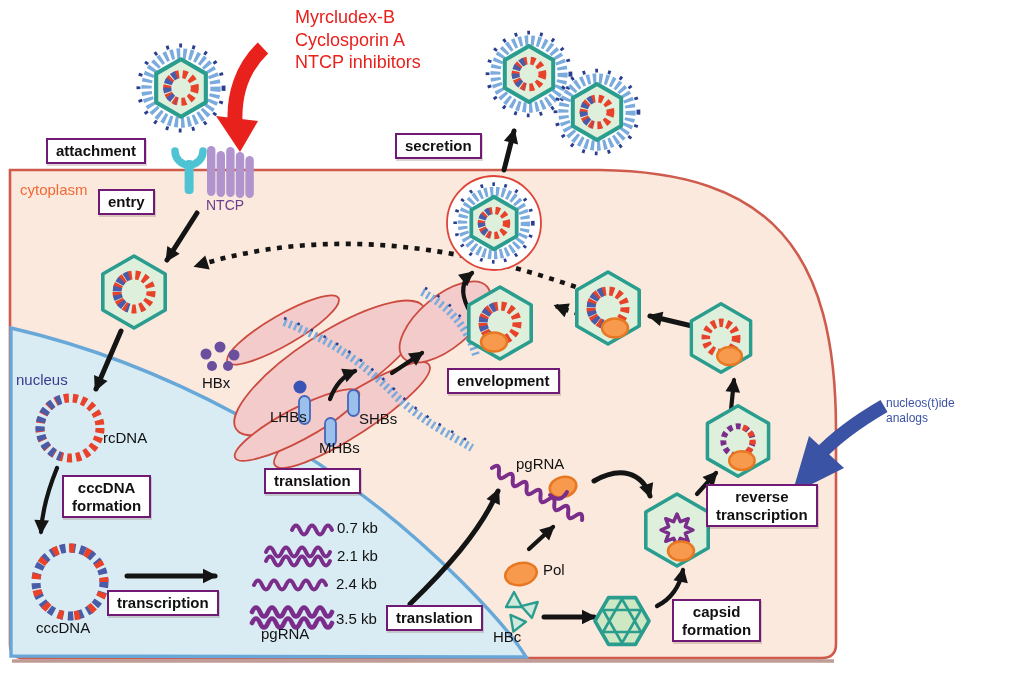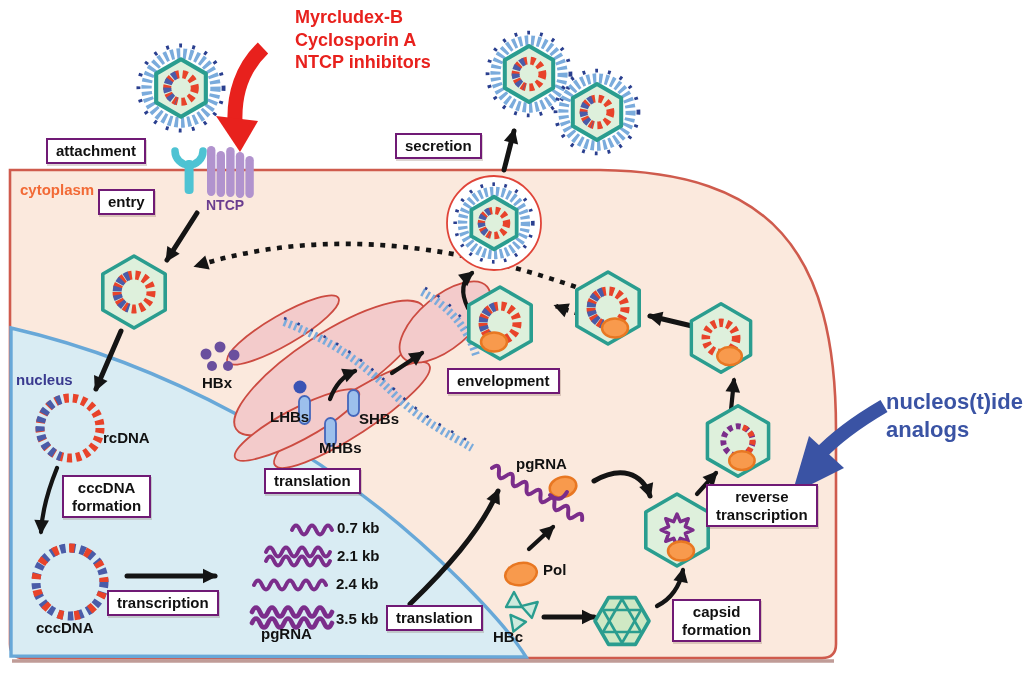--- a/index.html
+++ b/index.html
@@ -2,23 +2,23 @@
 <html style="--cell_fill: #fbe9dd; --cell_border: #cf5b4d; --nucleus_fill: #d9ecf3; --nucleus_border: #68a8d8; --capsid_stroke: #2a9d8f; --capsid_fill: #def0dc; --dna_red: #e8432a; --dna_blue: #4a5ca8; --rna_purple: #7b2d8b; --pol_orange: #f89a4d; --envelope_blue: #7aabdc; --spike_navy: #2a3f8f; --er_pink: #f3cbcb; --er_stroke: #cc4b41; --inhibitor_red: #e8211d; --analog_blue: #3a53a4; --cytoplasm_orange: #f26a36; --nucleus_navy: #3a3a8f; --ntcp_purple: #6a3d8f; --ntcp_protein: #b193ce; --receptor_cyan: #4ec3d3;"><head>
 <meta charset="utf-8">
 <style>
   html,body{margin:0;padding:0;background:#ffffff;}
   #stage{position:relative;width:1024px;height:673px;background:#ffffff;overflow:hidden;
          font-family:"Liberation Sans", sans-serif;}
   #scene{position:absolute;left:0;top:0;}
   .box{position:absolute;background:#ffffff;border:2px solid #701a75;padding:2px 8px;
        font-weight:bold;font-size:15px;line-height:1.18;color:#111;text-align:center;
        white-space:pre-line;box-shadow:1px 2px 0 rgba(120,90,80,.25);}
-  .ft{position:absolute;font-weight:bold;font-size:15px;color:#111;white-space:pre-line;line-height:1.25;}
+  .ft{position:absolute;font-weight:normal;font-size:15px;color:#111;white-space:pre-line;line-height:1.25;}
   .red{color:var(--inhibitor_red);font-size:18px;}
-  .blue{color:var(--analog_blue);font-size:22px;}
+  .blue{color:var(--analog_blue);font-size:12px;margin-top:8px;}
   .navy{color:var(--nucleus_navy);}
   .orange{color:var(--cytoplasm_orange);}
   .purple{color:var(--ntcp_purple);font-size:14px;}
   
   .cell{fill:var(--cell_fill);stroke:var(--cell_border);stroke-width:2.6;}
   .nucleus{fill:var(--nucleus_fill);stroke:var(--nucleus_border);stroke-width:3.4;}
   .hex{fill:var(--capsid_fill);stroke:var(--capsid_stroke);stroke-width:3.6;stroke-linejoin:round;}
   .hex2{fill:#cfe8c4;stroke:var(--capsid_stroke);stroke-width:3.6;stroke-linejoin:round;}
   .tri{fill:none;stroke:var(--capsid_stroke);stroke-width:2.6;stroke-linejoin:round;}
   .ring-red{fill:none;stroke:var(--dna_red);stroke-width:9;stroke-dasharray:4.5 3.6;}

